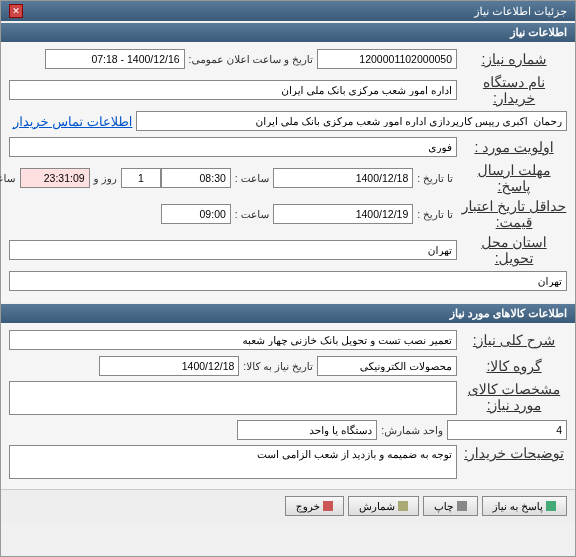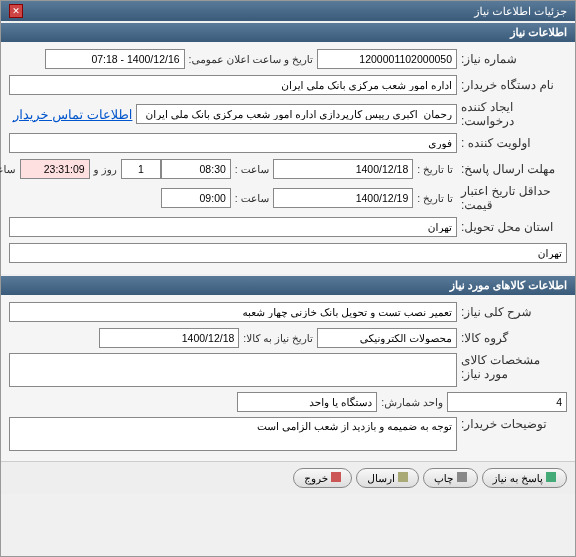--- a/index.html
+++ b/index.html
@@ -52,25 +52,26 @@
   background: #f5f5f5;
 }
 .row {
   display: flex;
   align-items: center;
   margin-bottom: 4px;
   min-height: 22px;
 }
 .lbl {
   width: 110px;
-  font-size: 12px;
+  font-size: 14px;
   color: #333;
-  text-align: left;
+  text-align: center;
   padding-left: 4px;
   flex-shrink: 0;
+  text-decoration: underline;
 }
 .lbl-sm {
   font-size: 10.5px;
   color: #333;
   padding: 0 4px;
   flex-shrink: 0;
 }
 .field {
   border: 1px solid #888;
   background: #fff;
@@ -111,23 +112,23 @@
   background: #eee;
   border-top: 1px solid #ccc;
 }
 .btn {
   border: 1px solid #888;
   background: linear-gradient(#f8f8f8, #ddd);
   padding: 3px 10px;
   font-size: 10.5px;
   font-family: inherit;
   cursor: pointer;
-  border-radius: 10px;
+  border-radius: 0;
   display: inline-flex;
-  align-items: flex-start;
+  align-items: center;
   gap: 3px;
 }
 .icon-sq {
   width: 10px; height: 10px; display: inline-block;
 }
 .icon-reply { background: #4a7; }
 .icon-view { background: #47a; }
 .icon-print { background: #888; }
 .icon-back { background: #aa7; }
 .icon-exit { background: #c55; }
@@ -151,27 +152,26 @@
       <span class="lbl-sm">تاریخ و ساعت اعلان عمومی:</span>
       <input class="field field-med" readonly="" value="1400/12/16 - 07:18" style="">
     </div>
 
     <div class="row">
       <span class="lbl">نام دستگاه خریدار:</span>
       <input class="field field-long" readonly="" value="اداره امور شعب مرکزی بانک ملی ایران" style="">
     </div>
 
     <div class="row">
-      <span class="lbl">ایجاد کننده درخواست:</span>
       <input class="field field-long" readonly="" value="رحمان  اکبری رییس کارپردازی اداره امور شعب مرکزی بانک ملی ایران" style="">
       <span class="btn-link">اطلاعات تماس خریدار</span>
     </div>
 
     <div class="row">
-      <span class="lbl">اولویت کننده :</span>
+      <span class="lbl">اولویت مورد :</span>
       <input class="field field-long" readonly="" value="فوری" style="">
     </div>
 
     <div class="row">
       <span class="lbl">مهلت ارسال پاسخ:</span>
       <span class="lbl-sm">تا تاریخ :</span>
       <input class="field field-med" readonly="" value="1400/12/18" style="">
       <span class="lbl-sm">ساعت :</span>
       <input class="field field-sm" readonly="" value="08:30" style="">
       <input class="field field-xs" readonly="" value="1" style="">
@@ -234,21 +234,21 @@
     <button class="btn">
       <span class="icon-sq icon-reply"></span>
       <span>پاسخ به نیاز</span>
     </button>
     <button class="btn">
       <span class="icon-sq icon-print"></span>
       <span>چاپ</span>
     </button>
     <button class="btn">
       <span class="icon-sq icon-back"></span>
-      <span>ارسال</span>
+      <span>شمارش</span>
     </button>
     <button class="btn">
       <span class="icon-sq icon-exit"></span>
       <span>خروج</span>
     </button>
   </div>
 
 </div>
 
 </body></html>

